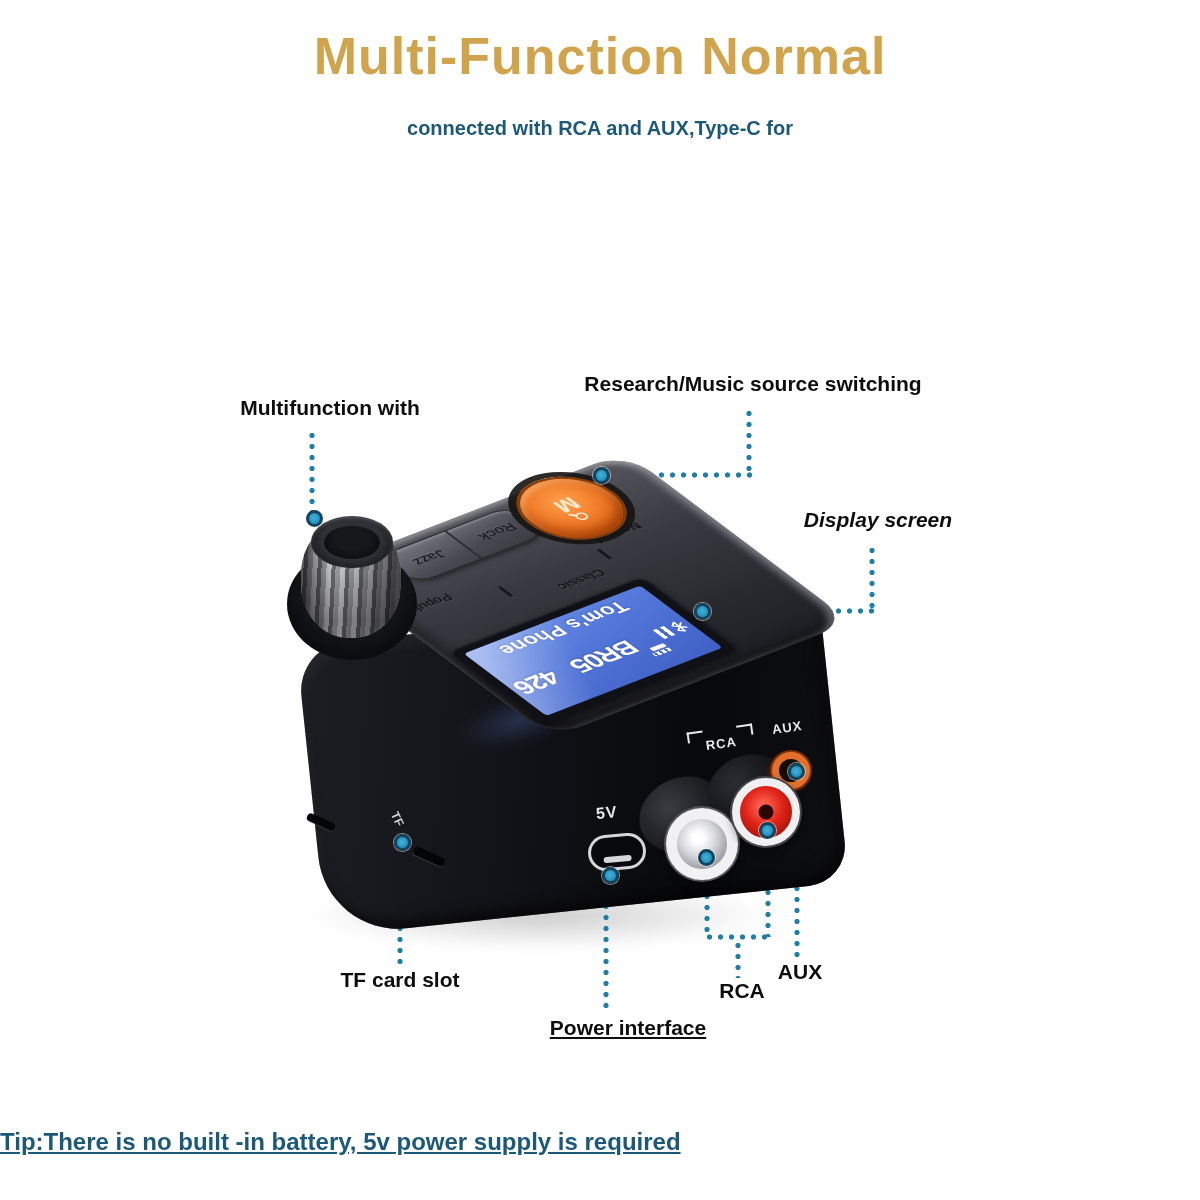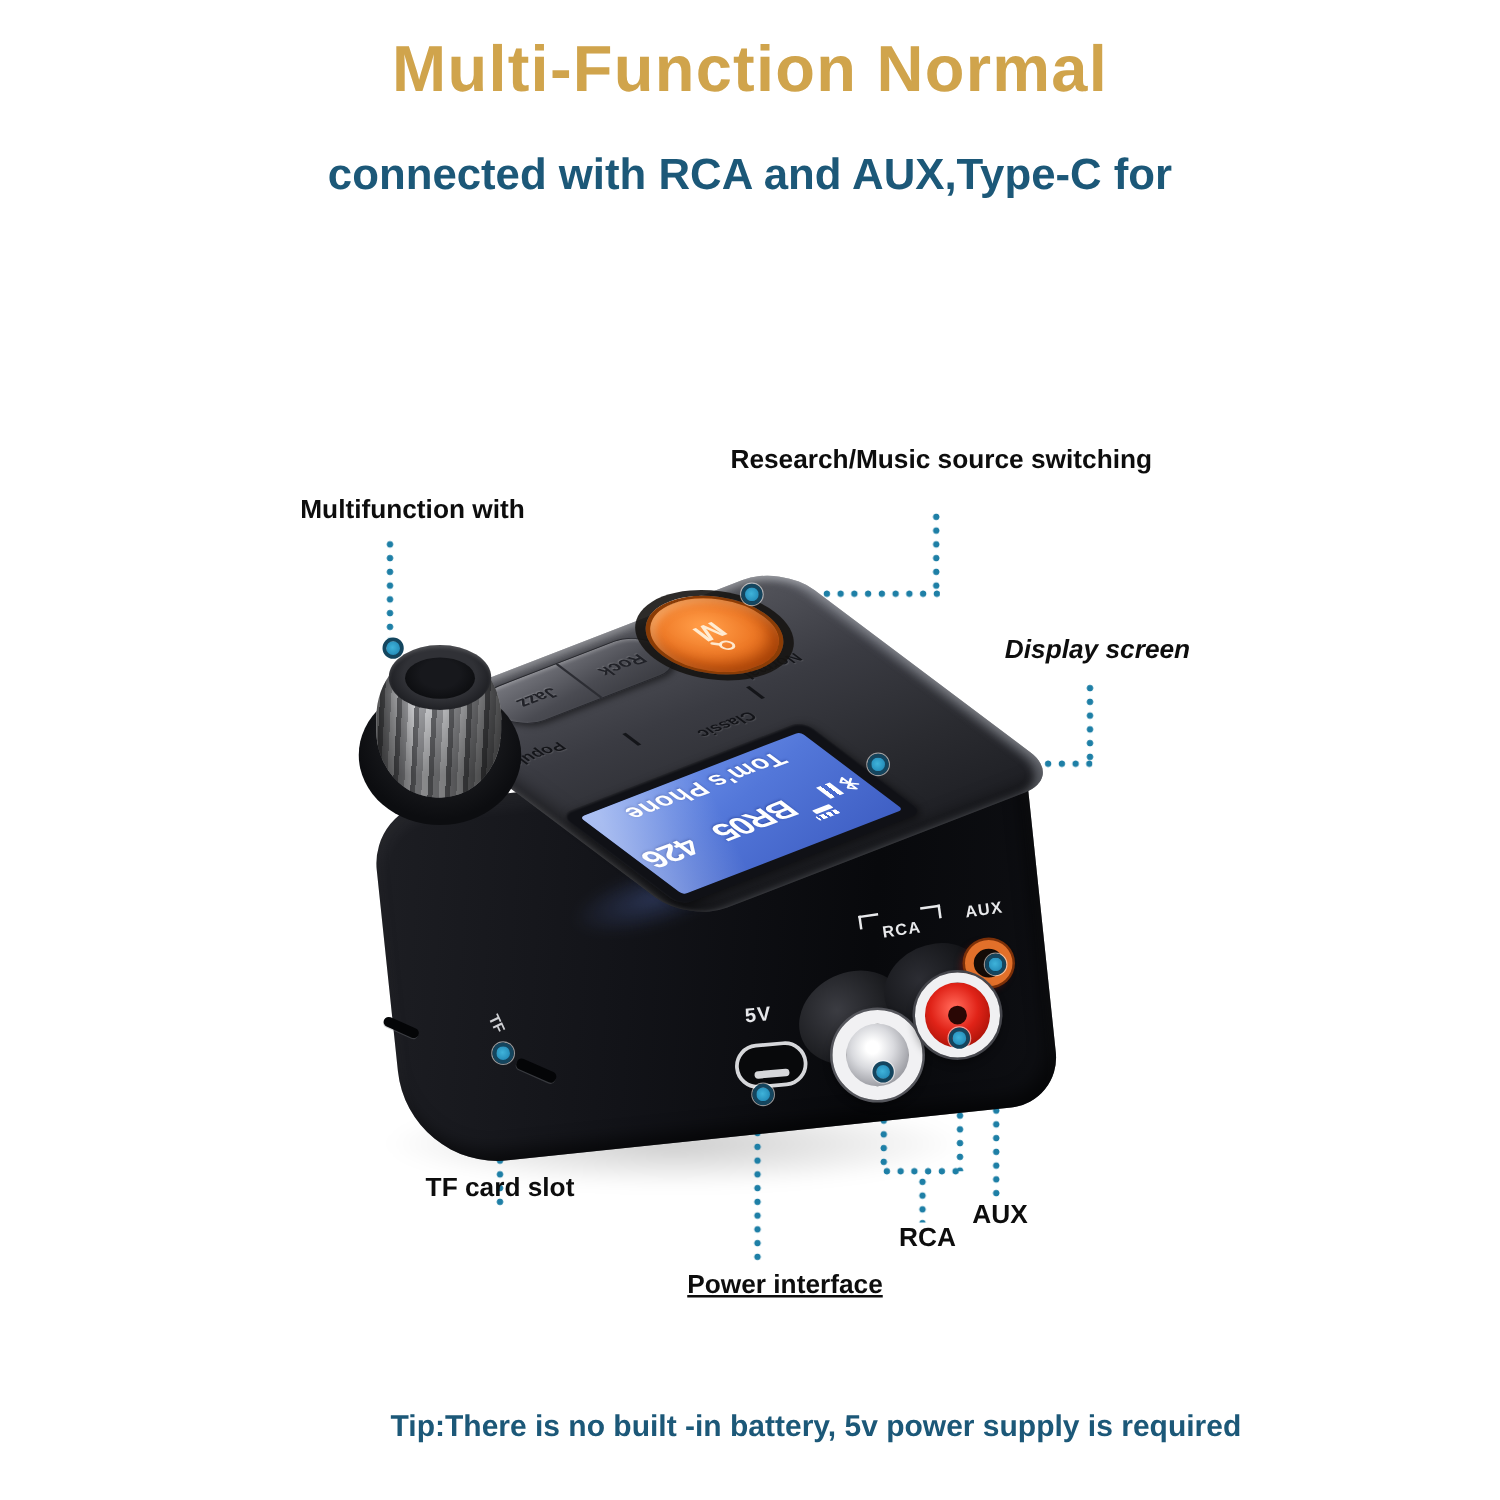--- a/index.html
+++ b/index.html
@@ -12,21 +12,21 @@
   }
 
   
   .title {
     position:absolute; top:26px; left:0; width:1200px;
     text-align:center; font-size:52px; font-weight:800;
     color:#d0a44c; letter-spacing:1px;
   }
   .subtitle {
     position:absolute; top:112px; left:0; width:1200px;
-    text-align:center; font-size:35px; font-weight:700;
+    text-align:center; font-size:20px; font-weight:700;
     color:#1c5878; line-height:1.6;
   }
 
   
   .clabel {
     position:absolute; font-size:21px; font-weight:700; color:#0d0d0d;
     white-space:nowrap; transform:translateX(-50%);
   }
 
   
@@ -249,22 +249,22 @@
   
   .tf-slot1 { position:absolute; left:306px; top:818px; width:30px; height:8px; border-radius:4px;
               background:#040507; box-shadow:0 1px 0 rgba(120,122,130,0.35); transform:rotate(24deg); z-index:4; }
   .tf-slot2 { position:absolute; left:412px; top:852px; width:34px; height:9px; border-radius:4px;
               background:#040507; box-shadow:0 1px 0 rgba(120,122,130,0.35); transform:rotate(24deg); z-index:4; }
   .tf-label { position:absolute; left:390px; top:812px; font-size:12px; font-weight:700;
               color:#cfd0d4; transform:rotate(65deg); z-index:4; }
 
   
   .tip {
-    position:absolute; top:1128px; left:0; width:993px; text-align:right;
-    font-size:24px; font-weight:700; color:#1c5878;
+    position:absolute; top:1128px; left:0; width:993px; text-align:left;
+    font-size:24px; font-weight:700; color:#1c5878;text-decoration:underline;
   }
 </style>
 </head>
 <body>
 
 <div class="title">Multi-Function Normal</div>
 <div class="subtitle">
   <div>connected with RCA and AUX,Type-C for</div>
 </div>
 
@@ -333,33 +333,33 @@
 <div class="aux-label">AUX</div>
 
 <div class="tf-slot1"></div>
 <div class="tf-slot2"></div>
 <div class="tf-label">TF</div>
 
 <div class="clabel" style="left:330px; top:396px;">Multifunction with</div>
 <div class="vdots" style="left:309px; top:430px; height:82px;"></div>
 <div class="marker" style="left:306px; top:510px;"></div>
 
-<div class="clabel" style="left:753px; top:356px;">Research/Music source switching</div>
+<div class="clabel" style="left:753px; top:372px;">Research/Music source switching</div>
 <div class="vdots" style="left:746px; top:408px; height:66px;"></div>
 <div class="hdots" style="left:612px; top:472px; width:140px;"></div>
 <div class="marker" style="left:593px; top:467px;"></div>
 
 <div class="clabel" style="left:878px; top:508px;font-style:italic;">Display screen</div>
 <div class="vdots" style="left:869px; top:545px; height:64px;"></div>
 <div class="hdots" style="left:712px; top:608px; width:162px;"></div>
 <div class="marker" style="left:694px; top:603px;"></div>
 
 <div class="marker" style="left:394px; top:834px;"></div>
 <div class="vdots" style="left:397px; top:857px; height:108px;"></div>
-<div class="clabel" style="left:400px; top:939px;">TF card slot</div>
+<div class="clabel" style="left:400px; top:968px;">TF card slot</div>
 
 <div class="marker" style="left:602px; top:867px;"></div>
 <div class="vdots" style="left:603px; top:890px; height:122px;"></div>
 <div class="clabel" style="left:628px; top:1016px;text-decoration:underline;">Power interface</div>
 
 <div class="marker" style="left:698px; top:849px;"></div>
 <div class="marker" style="left:759px; top:822px;"></div>
 <div class="vdots" style="left:704px; top:869px; height:68px;"></div>
 <div class="vdots" style="left:765px; top:843px; height:94px;"></div>
 <div class="hdots" style="left:704px; top:934px; width:67px;"></div>

